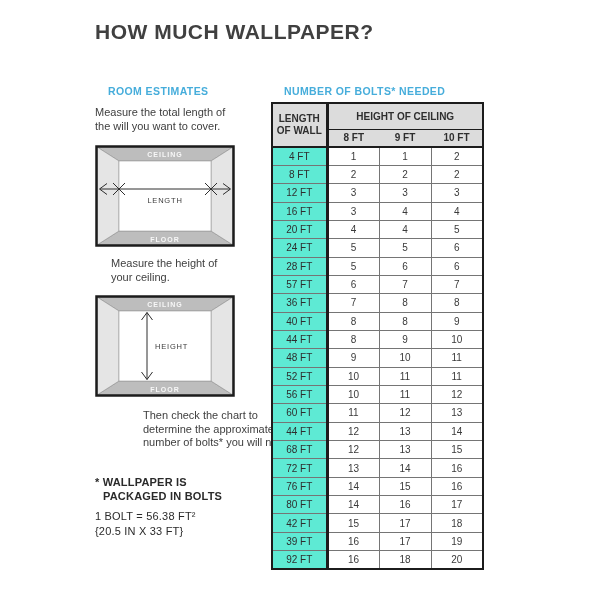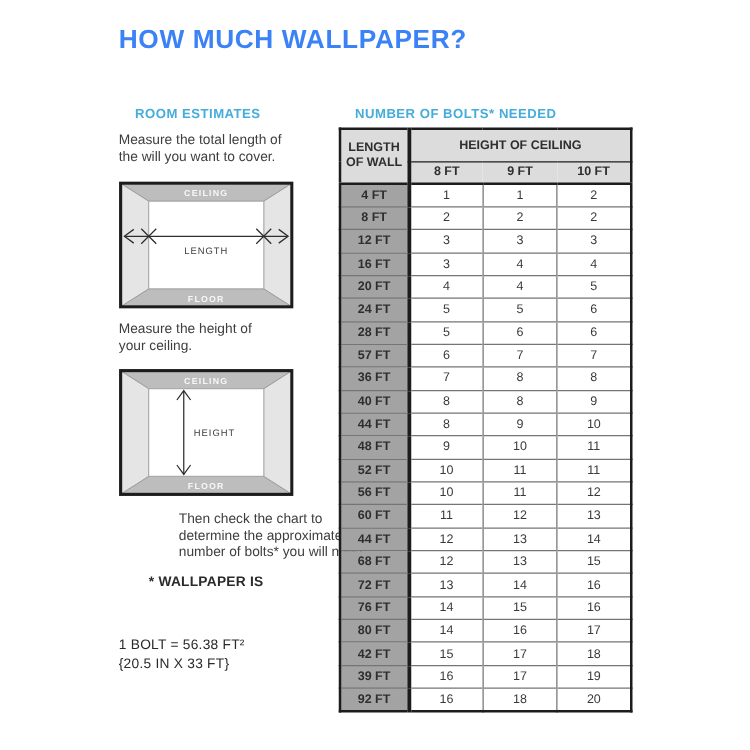--- a/index.html
+++ b/index.html
@@ -3,68 +3,68 @@
 <meta charset="utf-8">
 <style>
   * { margin:0; padding:0; box-sizing:border-box; }
   html,body { background:#ffffff; }
   .page {
     position:relative; width:600px; height:600px; background:#ffffff;
     font-family:"Liberation Sans", sans-serif; overflow:hidden;
   }
   .page-title {
     position:absolute; left:95px; top:20px;
-    font-size:21px; font-weight:bold; letter-spacing:0.5px; color:#3b82f6;
+    font-size:21px; font-weight:bold; letter-spacing:0.5px; color:#404040;
   }
   .section-heading {
     position:absolute; font-size:10.5px; font-weight:bold;
     letter-spacing:0.4px; color:#46ADDB;padding-left:13px;
   }
   .room-heading { left:95px; top:85px; }
   .bolts-heading { left:271px; top:85px; width:235px; text-align:left; }
   .body-text {
     position:absolute; left:95px; font-size:11px; line-height:13.5px;
     color:#3E3E3E; white-space:pre-line; width:185px;
   }
   .step1 { top:106px; }
-  .step2 { top:257px; }
+  .step2 { top:257px;margin-left:16px; }
   .step3 { top:409px;margin-left:48px; }
   .room-diagram { position:absolute; left:95px; width:140px; height:102px; }
   .diagram-length { top:145px; }
   .diagram-height { top:295px; }
   .footnote {
-    position:absolute; left:95px; top:459px; font-size:11px; font-weight:bold;
-    line-height:14px; color:#2A2A2A; letter-spacing:0.2px;margin-left:24px;
+    position:absolute; left:95px; top:475px; font-size:11px; font-weight:bold;
+    line-height:14px; color:#2A2A2A; letter-spacing:0.2px;
   }
   .footnote .line2 { display:block; padding-left:8px; }
   .bolt-size {
     position:absolute; left:95px; top:509px; font-size:11px; font-weight:normal;
     line-height:15px; color:#2A2A2A; letter-spacing:0.2px; white-space:pre-line;
   }
   
   .bolts-table {
-    position:absolute; left:271px; top:102px; width:235px;
+    position:absolute; left:271px; top:102px; width:213px;
     border-collapse:collapse; table-layout:fixed;
     font-size:10px; color:#2E2E2E;
     border:2.5px solid #1C1C1C;
   }
   .bolts-table col.wall-col { width:55px; }
   .bolts-table th, .bolts-table td { text-align:center; vertical-align:middle; padding:0; }
   .bolts-table thead th {
     background:#DCDCDC; font-weight:bold;
   }
   th.length-of-wall-header {
     border-right:3px solid #1C1C1C; border-bottom:2.5px solid #1C1C1C;
     line-height:12px; font-size:10px;
   }
   th.height-of-ceiling-header { height:26px; border-bottom:1px solid #1C1C1C; }
   .subheader-row th { height:18px; border-bottom:2.5px solid #1C1C1C; }
   .bolts-table tbody tr { height:18.35px; }
   .bolts-table tbody th {
-    background:#a3a3a3; font-weight:bold;
+    background:#5eead4; font-weight:normal;
     border-right:3px solid #1C1C1C; border-top:1px solid #757575;margin-top:43px;
   }
   .bolts-table tbody td {
     background:#ffffff; border-top:1px solid #757575; font-weight:normal; color:#3A3A3A;
   }
   .bolts-table tbody td + td { border-left:1px solid #757575; }
   
   .room-outline { fill:none; stroke:#1C1C1C; stroke-width:2.5; }
   .ceiling-floor { fill:#BDBDBD; stroke:#8F8F8F; stroke-width:0.6; }
   .side-wall { fill:#E5E5E5; stroke:#8F8F8F; stroke-width:0.6; }
@@ -123,20 +123,21 @@
     </g>
     <text class="diagram-label-dark" x="60" y="54" text-anchor="start">HEIGHT</text>
   </svg>
 
   <p class="body-text step3">Then check the chart to
 determine the approximate
 number of bolts* you will need.</p>
 
   <p class="footnote">
     <span>* WALLPAPER IS</span>
+    <span class="line2">PACKAGED IN BOLTS</span>
   </p>
 
   <p class="bolt-size">1 BOLT = 56.38 FT²
 {20.5 IN X 33 FT}</p>
 
   <h2 class="section-heading bolts-heading">NUMBER OF BOLTS* NEEDED</h2>
 
   <table class="bolts-table">
     <colgroup>
       <col class="wall-col">

